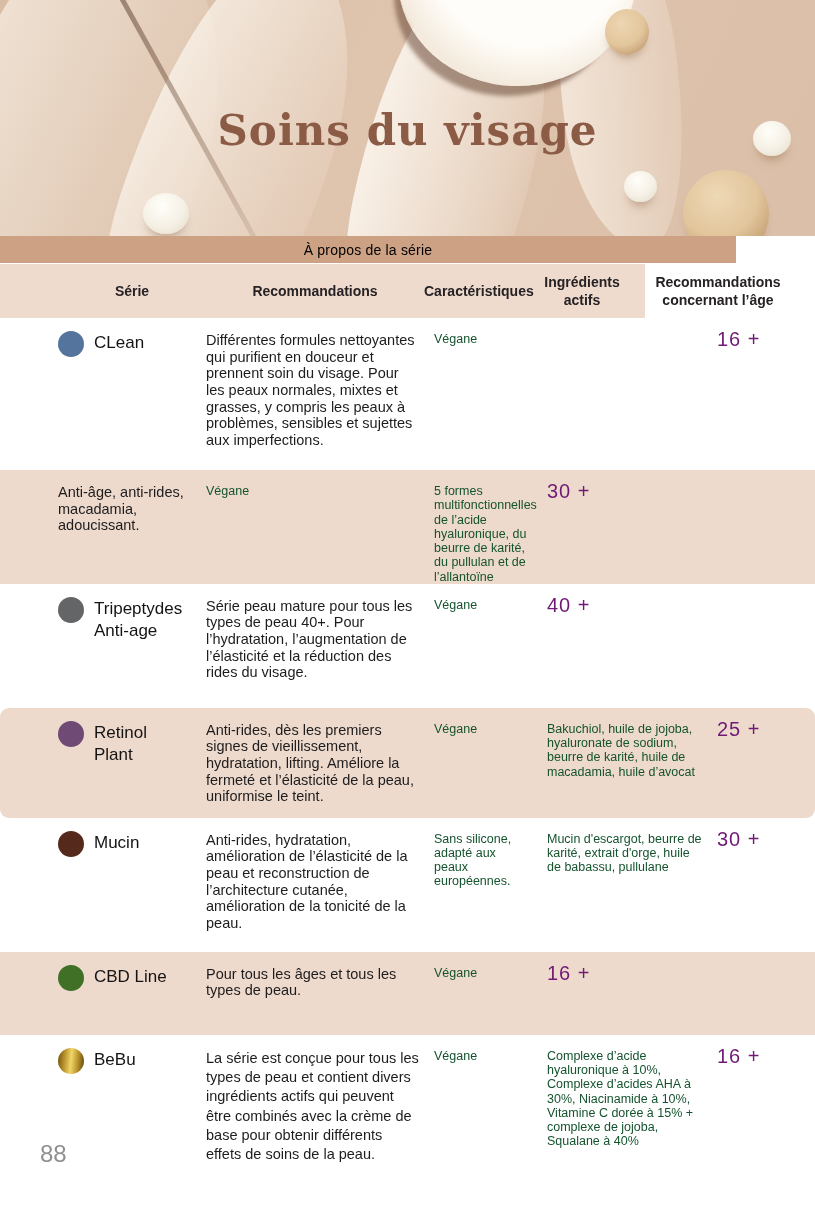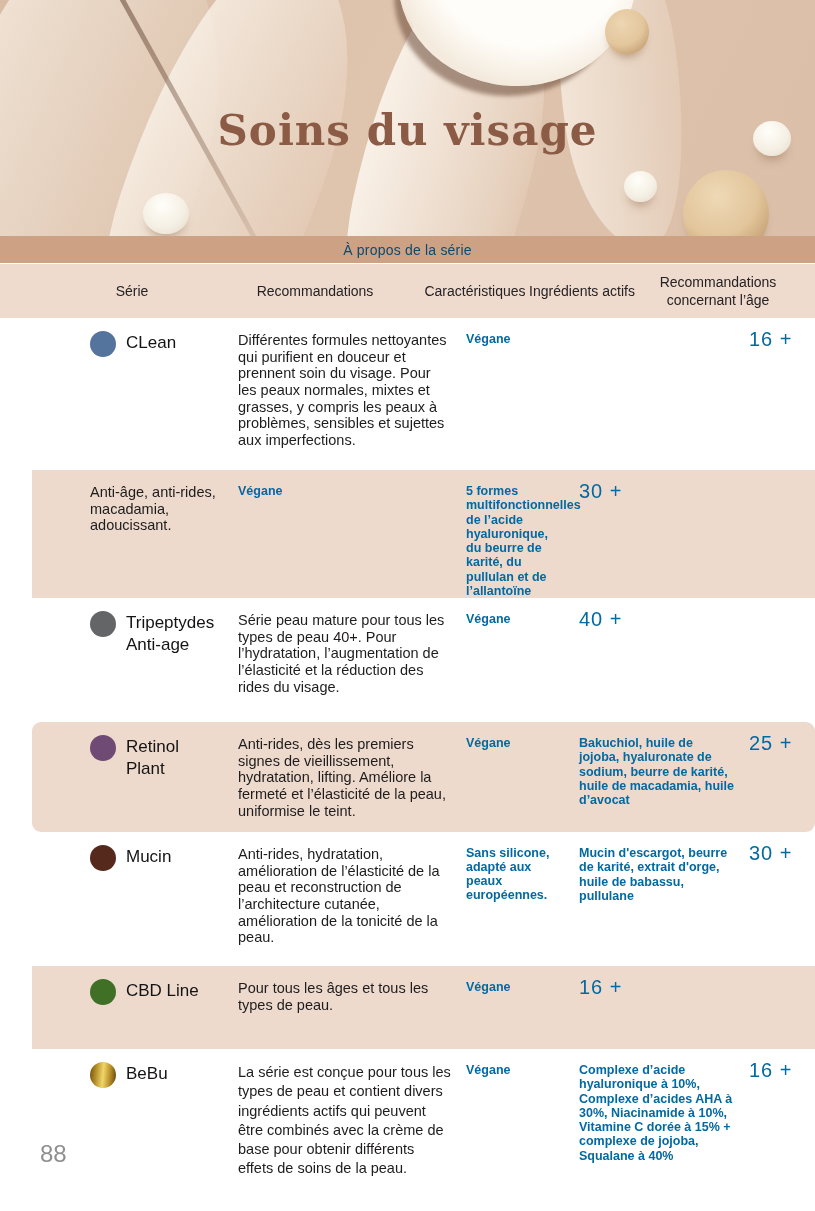--- a/index.html
+++ b/index.html
@@ -57,53 +57,53 @@
   .ball-3 { left:143px; top:193px; width:46px; height:41px; }
   .hero-title {
     position:absolute; left:0; top:106px; width:100%;
     text-align:center;
     font-family:"DejaVu Serif", serif;
     font-weight:700; font-size:42px; letter-spacing:1px;
     color:#8b5b45;
   }
   
   .band {
-    width:815px; height:27px;
+    width:736px; height:27px;
     background:#cda184;
     display:flex; align-items:center; justify-content:center;
-    font-size:14px; color:#0c4a6e; letter-spacing:.2px;
+    font-size:14px; color:#000000; letter-spacing:.2px;
   }
   
   .thead {
-    width:815px; min-height:55px;
+    width:645px; min-height:55px;
     background:#eedbce;
     border-top:1px solid #fff;
     display:grid;
     grid-template-columns:148px 218px 102px 112px 160px;
     padding:8px 0 8px 58px;
     align-items:center;
+    font-weight:bold;
   }
   .th { text-align:center; font-size:14px; line-height:1.3; color:#262224; }
   .row {
     display:grid;
     grid-template-columns:148px 228px 113px 170px auto;
     padding-left:58px;
     background:#ffffff;
-    margin-left:32px;
   }
   .row.shaded { background:#eddacd; }
   .cell { padding-top:14px; padding-right:14px; }
   .series-cell { display:flex; gap:10px; align-items:flex-start; }
   .dot { width:26px; height:26px; border-radius:50%; flex:0 0 26px; margin-top:-1px; }
   .series-name { font-size:17px; line-height:1.3; max-width:95px; color:#151314; }
   .rec-cell { font-size:14.5px; line-height:1.15; color:#1e1c1d; }
   .row.loose .rec-cell { line-height:1.33; }
-  .char-cell, .ing-cell { font-size:12.5px; line-height:1.12; color:#0369a1;font-weight:bold; }
+  .char-cell, .ing-cell { font-size:12.5px; line-height:1.12; color:#14532d; }
   .ing-cell { line-height:1.14; }
-  .age-cell { padding-top:10px; font-size:20px; letter-spacing:1px; color:#0369a1; white-space:nowrap; }
+  .age-cell { padding-top:10px; font-size:20px; letter-spacing:1px; color:#701a75; white-space:nowrap; }
   
   #rows .row:nth-child(1){ min-height:152px; }
   #rows .row:nth-child(2){ min-height:88px; }
   #rows .row:nth-child(3){ min-height:124px; }
   #rows .row:nth-child(4){ min-height:110px;border-radius:9px; }
   #rows .row:nth-child(5){ min-height:134px; }
   #rows .row:nth-child(6){ min-height:83px; }
   #rows .row:nth-child(7){ min-height:202px; }
   .page-number {
     position:absolute; left:40px; top:1140px;

